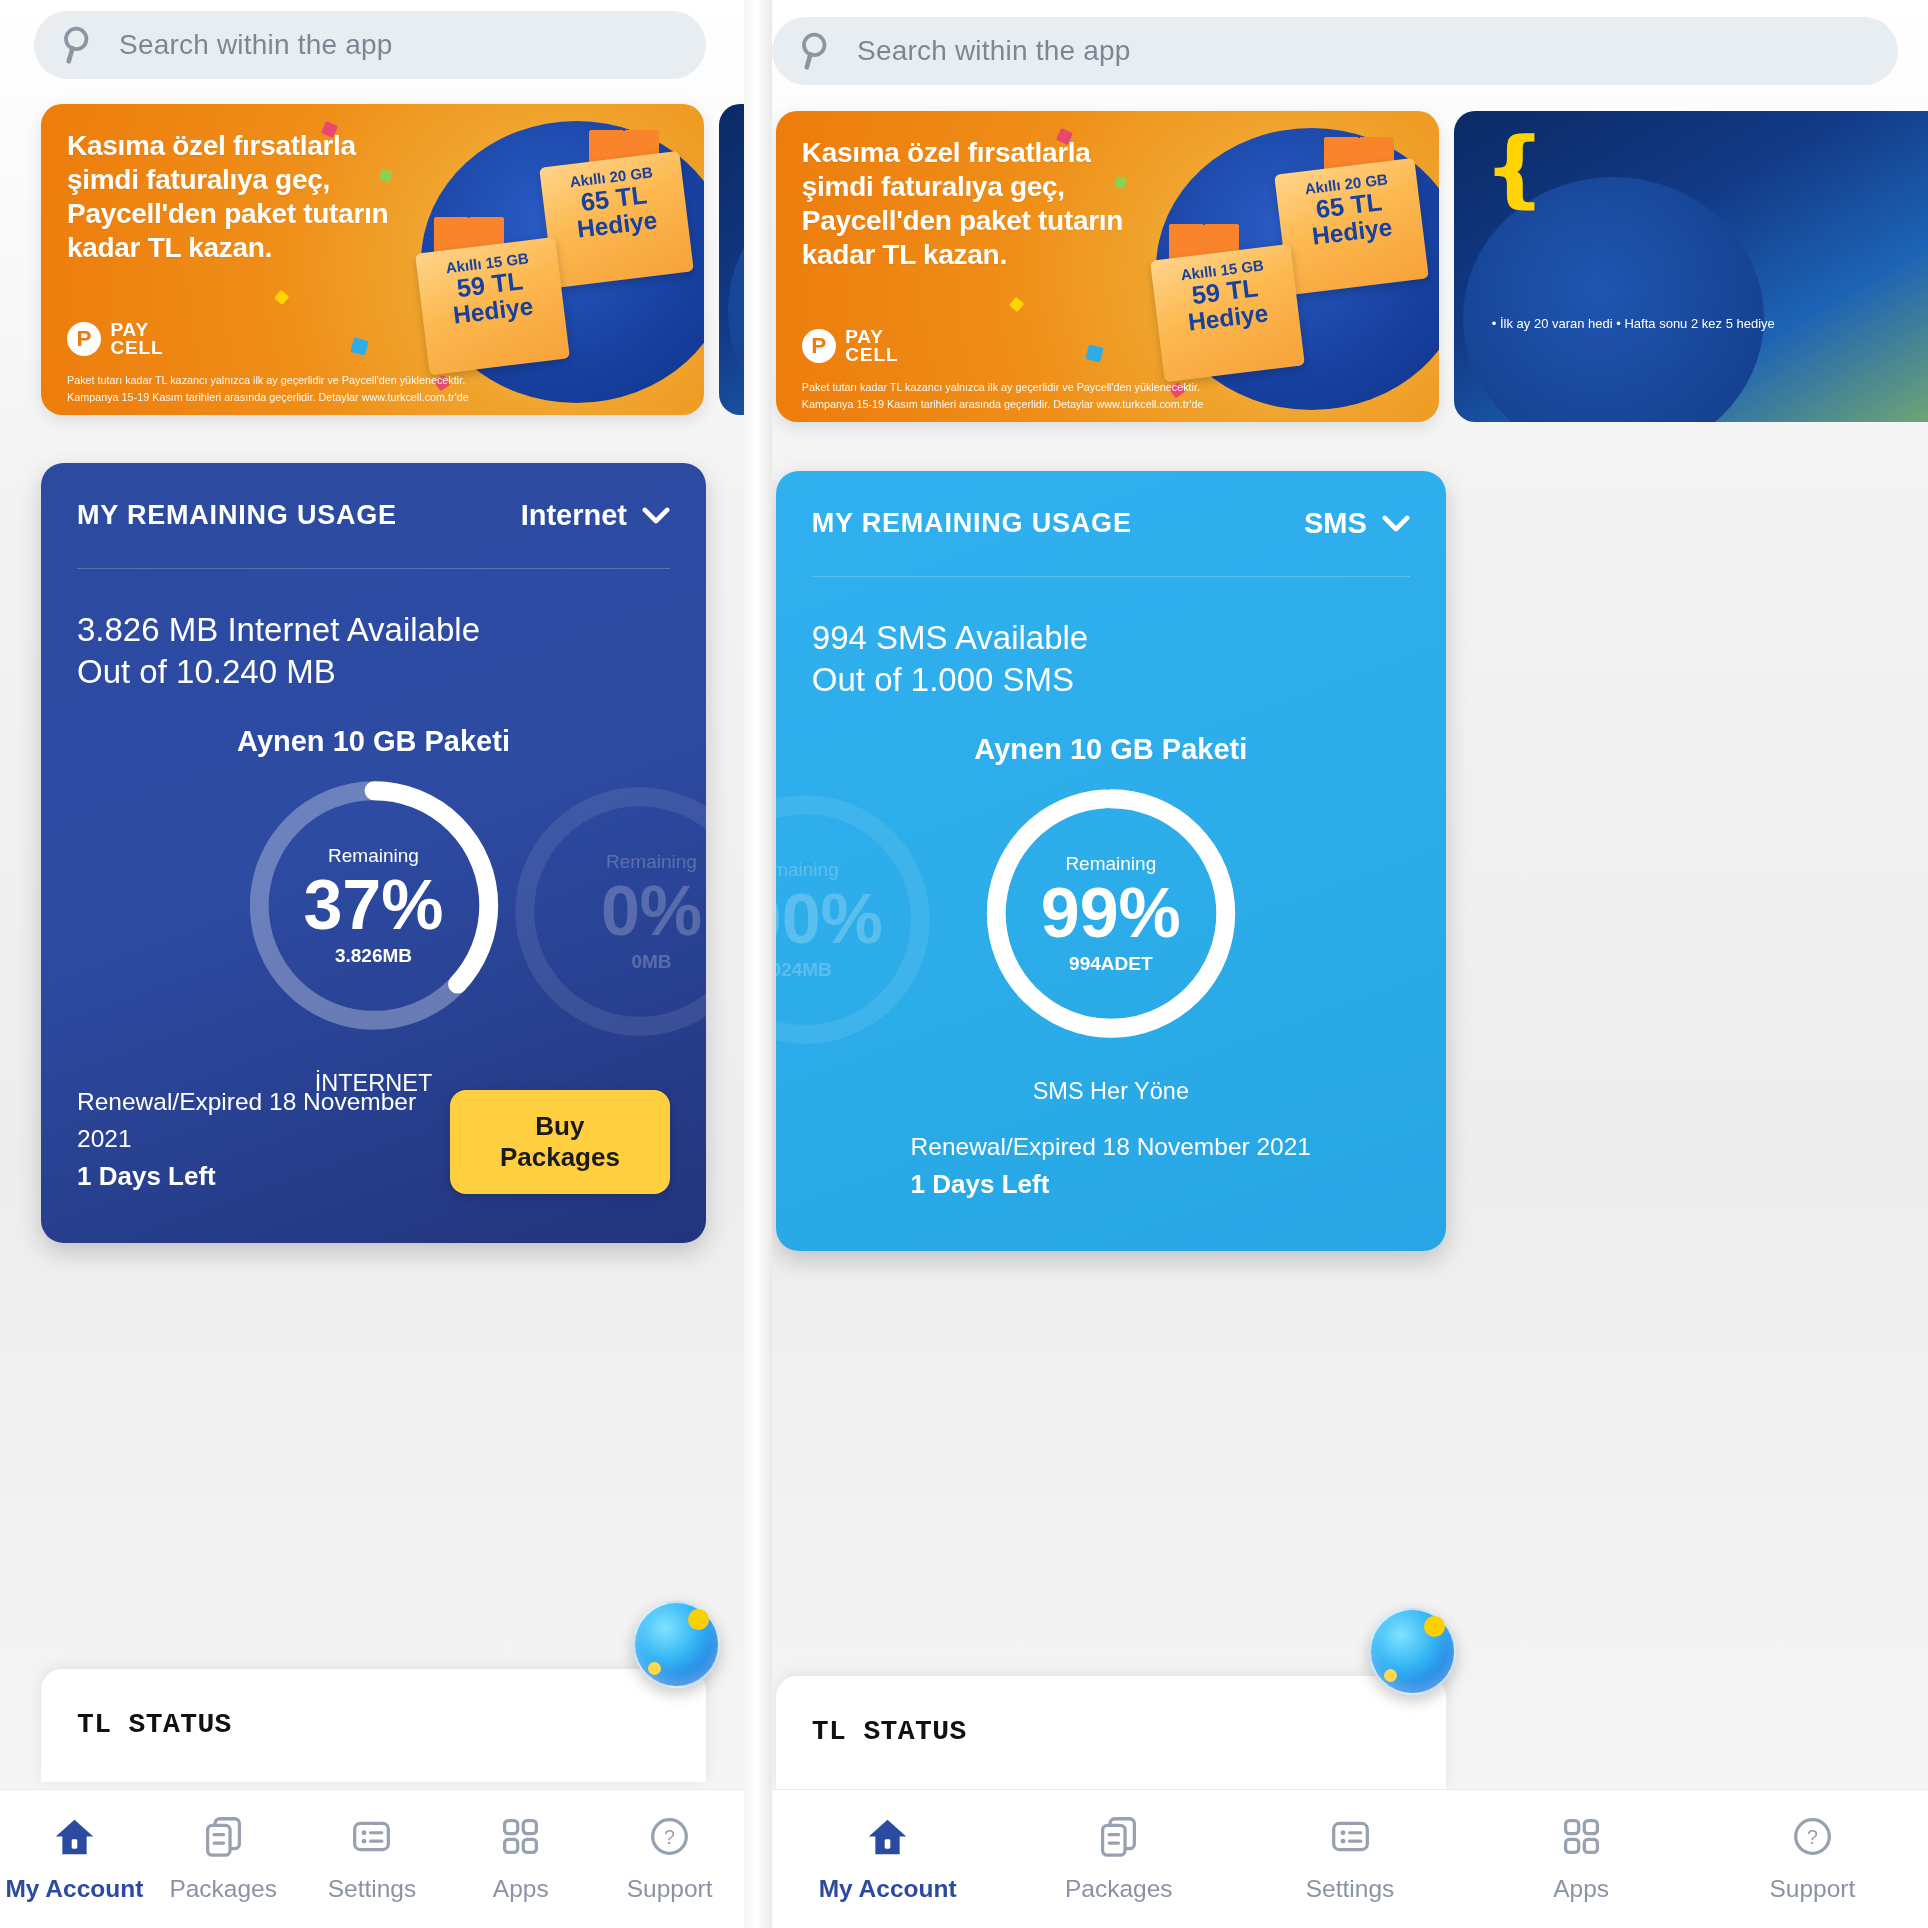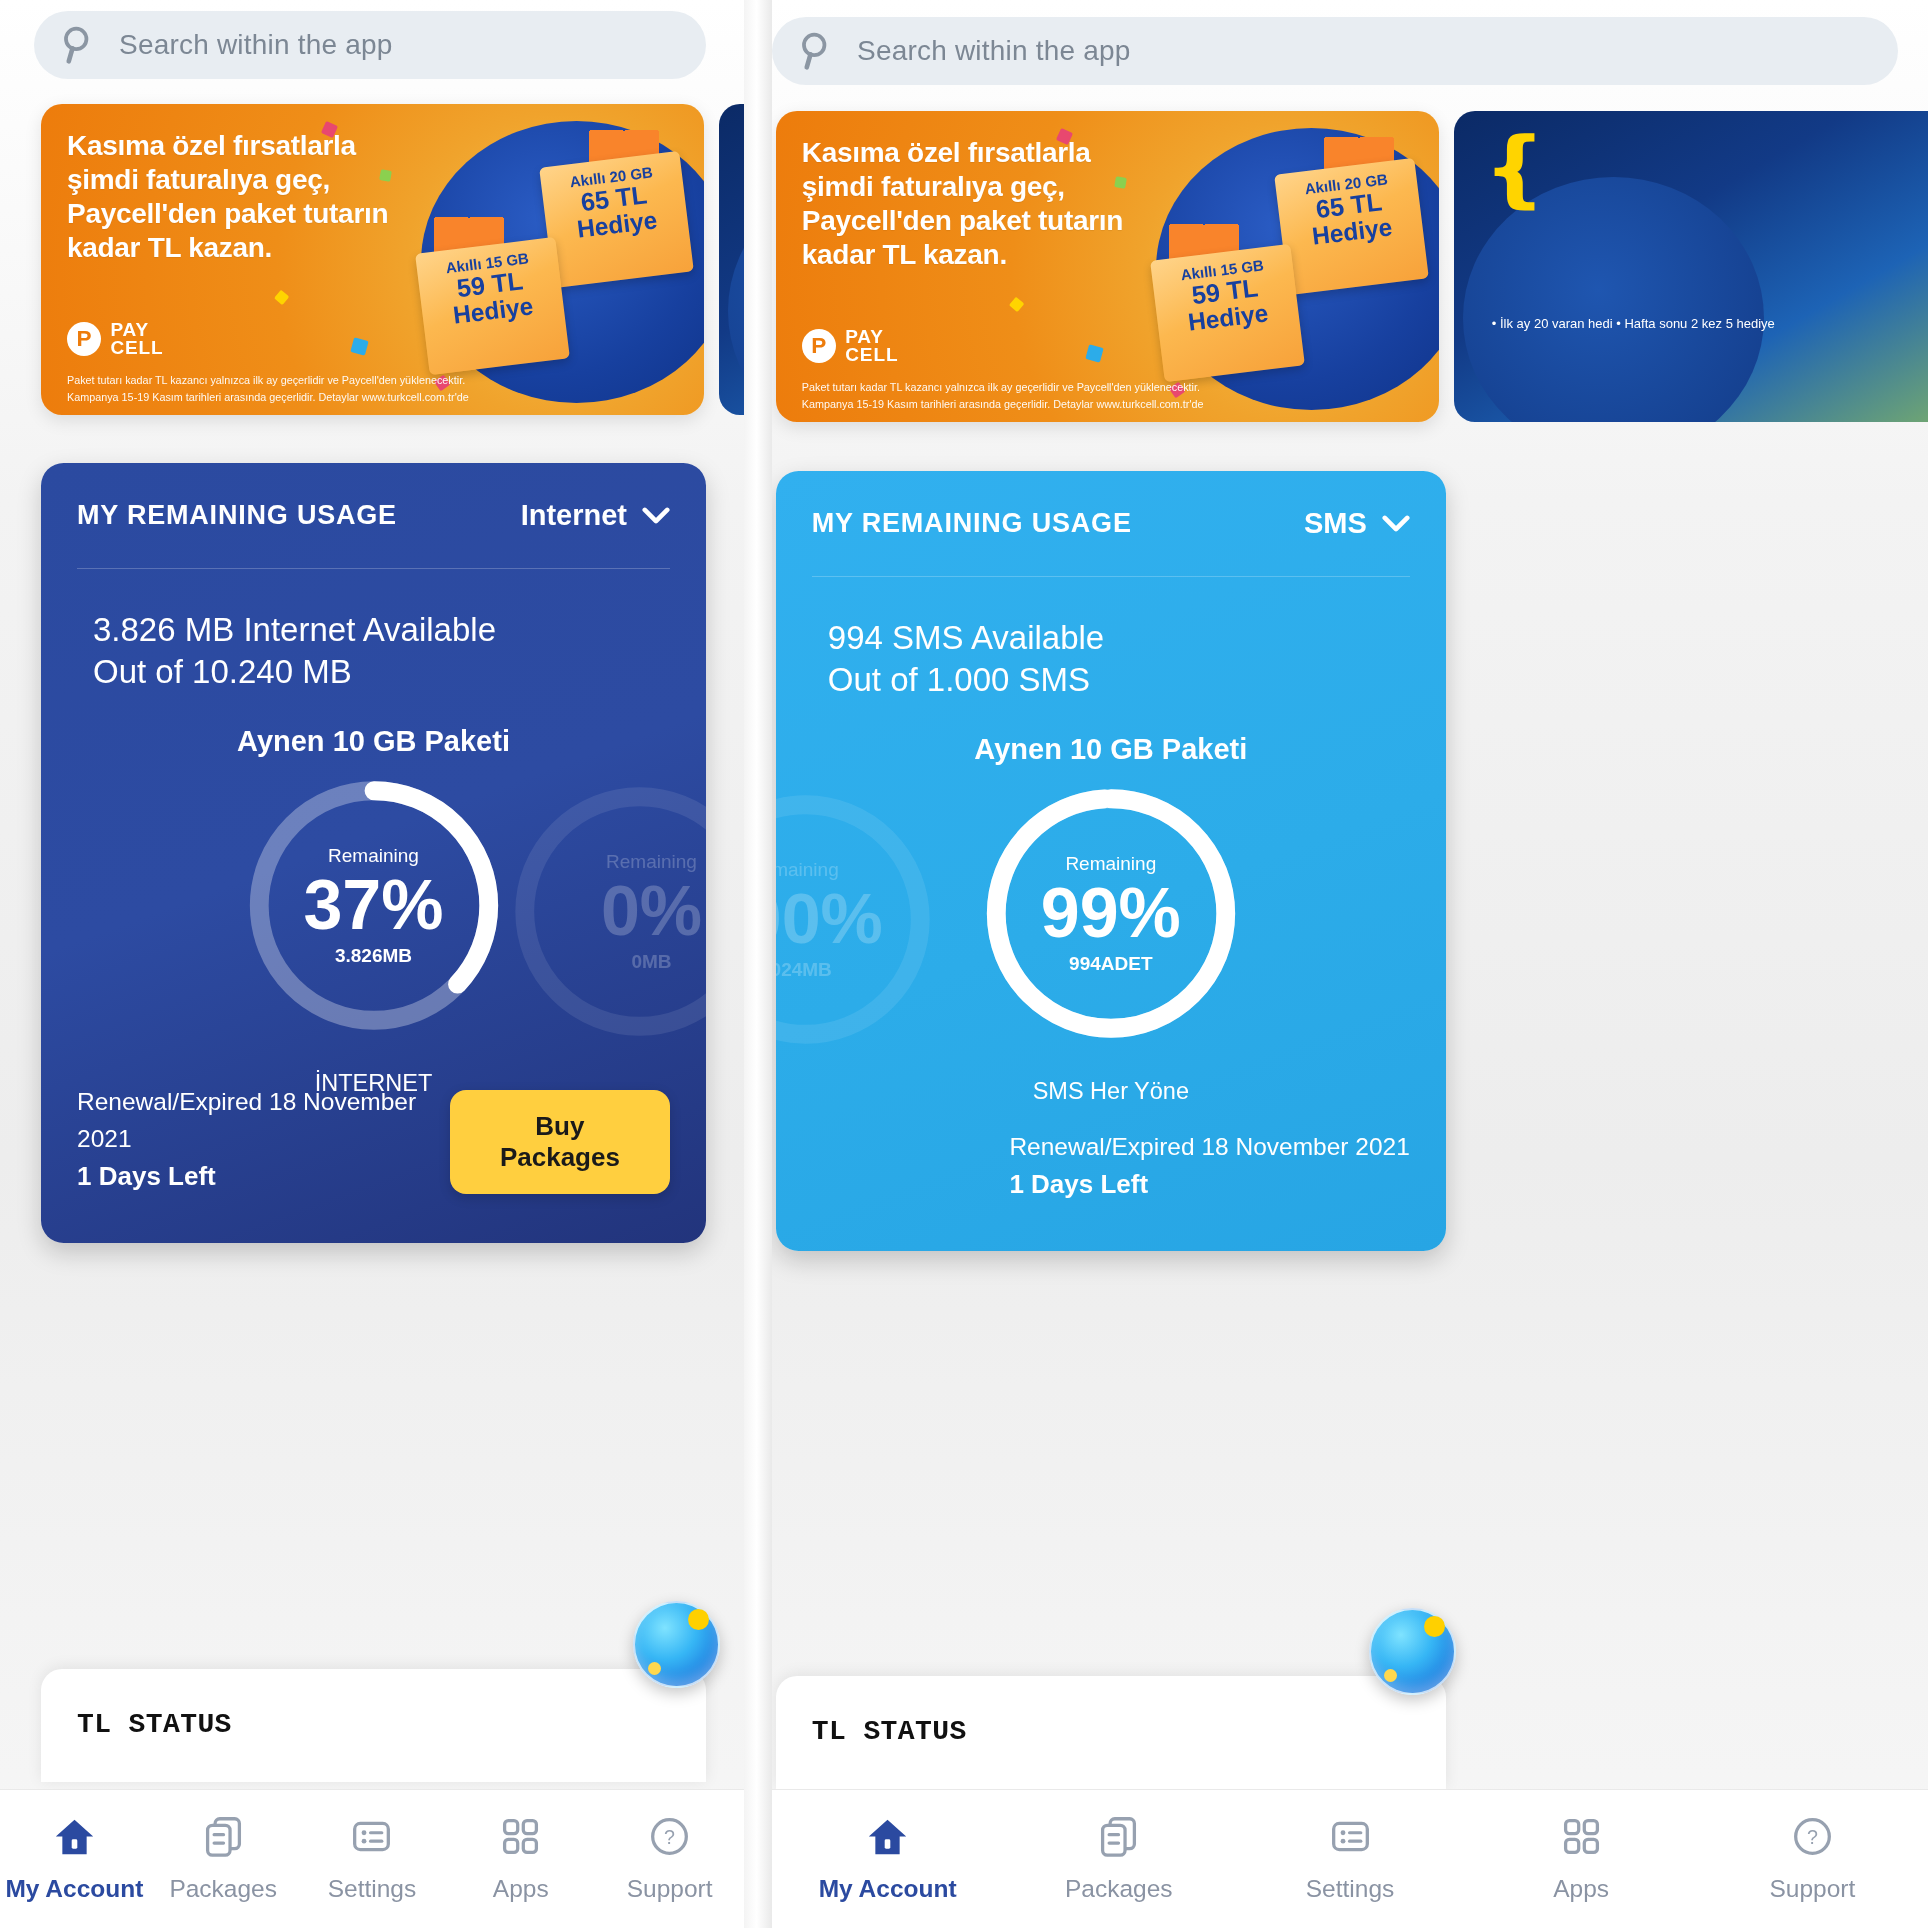--- a/index.html
+++ b/index.html
@@ -145,21 +145,21 @@
     position: relative; display: flex; align-items: center;
     justify-content: space-between; height: 105px; padding: 4px 36px;
   }
   .usage-head .uh-title { font-size: 27px; font-weight: bold; letter-spacing: 0.8px; }
   .usage-head .uh-select { display: flex; align-items: center; gap: 15px; }
   .usage-head .uh-value { font-size: 29px; font-weight: bold; }
   .chev { width: 28px; height: 17px; flex: 0 0 auto; }
   .usage-divider { height: 0.9px; margin: 0 36px; background: rgba(255,255,255,.22); }
 
   .usage-body { position: relative; padding: 40px 36px 0 36px; }
-  .usage-avail { font-size: 33px; line-height: 1.28; font-weight: 400; margin-left: 16px; }
+  .usage-avail { font-size: 33px; line-height: 1.28; font-weight: 400; }
   .usage-pkg   { text-align: center; font-size: 29px; font-weight: bold; margin-top: 32px; }
 
   .donut-wrap { position: relative; height: 282px; margin-top: 13px; }
   .donut { position: absolute; left: 50%; top: 0; transform: translateX(-50%); }
   .donut-center {
     position: absolute; left: 50%; top: 50%; transform: translate(-50%,-50%);
     text-align: center; width: 245px;
   }
   .dc-label { font-size: 19px; font-weight: normal; }
   .dc-pct   { font-size: 70px; font-weight: bold; line-height: 1.05; margin-top: 1.9px; }
@@ -173,21 +173,21 @@
   .right .ghost-donut { left: -141px; }
   .ghost-center {
     position: absolute; left: 50%; top: 50%; transform: translate(-50%,-50%);
     text-align: center; width: 245px; color: #fff;
   }
 
   .usage-type { text-align: center; font-size: 23.5px; margin-top: 17px; }
 
   .usage-foot {
     position: absolute; left: 36px; right: 36px; bottom: 49px;
-    display: flex; align-items: flex-end; justify-content: flex-end;
+    display: flex; align-items: flex-end; justify-content: center;
   }
   .uf-left .uf-renew { font-size: 24.5px; line-height: 1.5; }
   .uf-left .uf-days  { font-size: 26px; font-weight: bold; line-height: 1.4; }
   .buy-btn {
     background: #ffcf3f; color: #1a1a1a; border: none;
     font-family: "Liberation Sans", sans-serif;
     font-size: 26px; font-weight: bold;
     padding: 21px 28px; border-radius: 16px; cursor: pointer;
     box-shadow: 0 3.8px 11.3px rgba(0,0,0,.16);
   }

